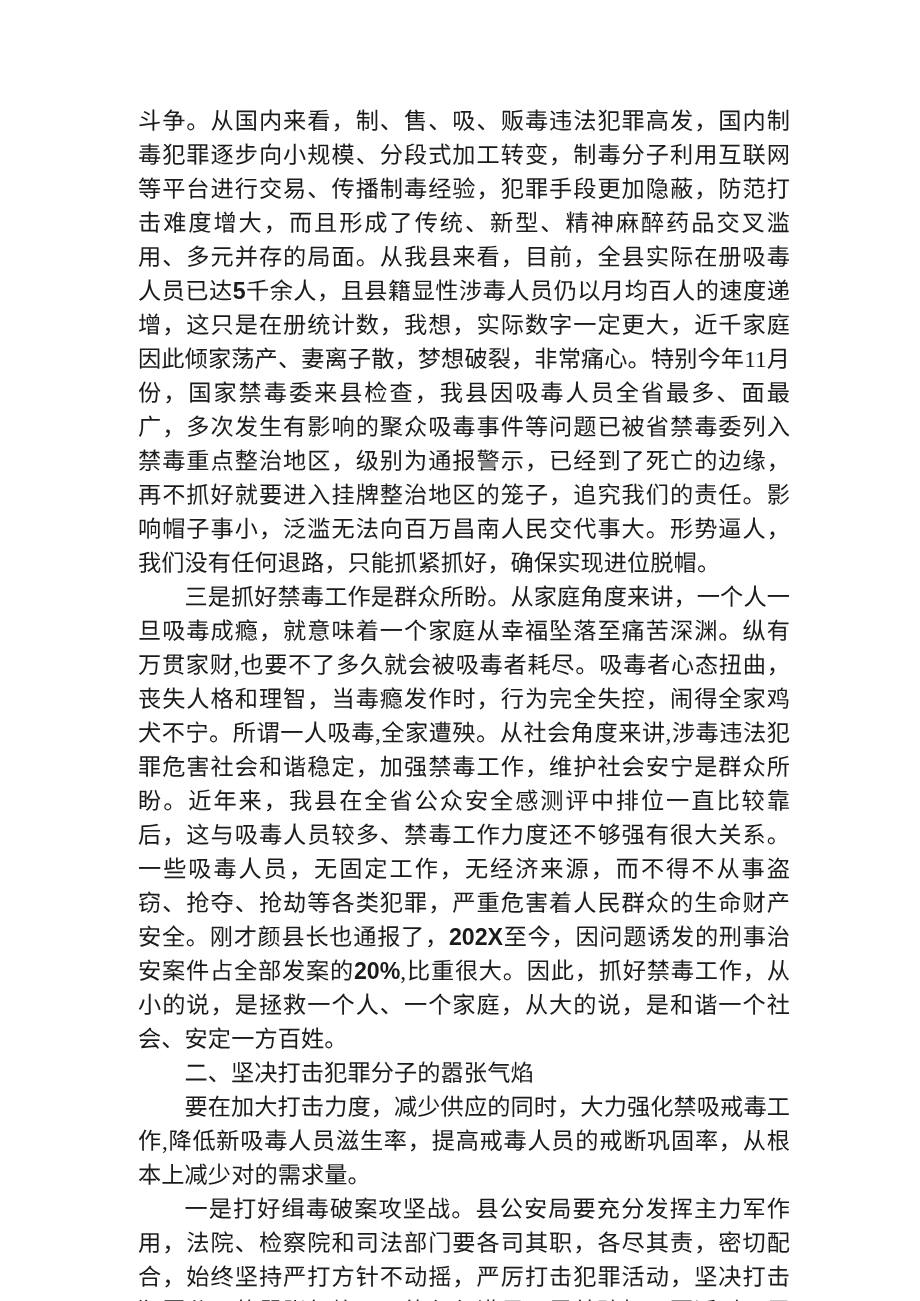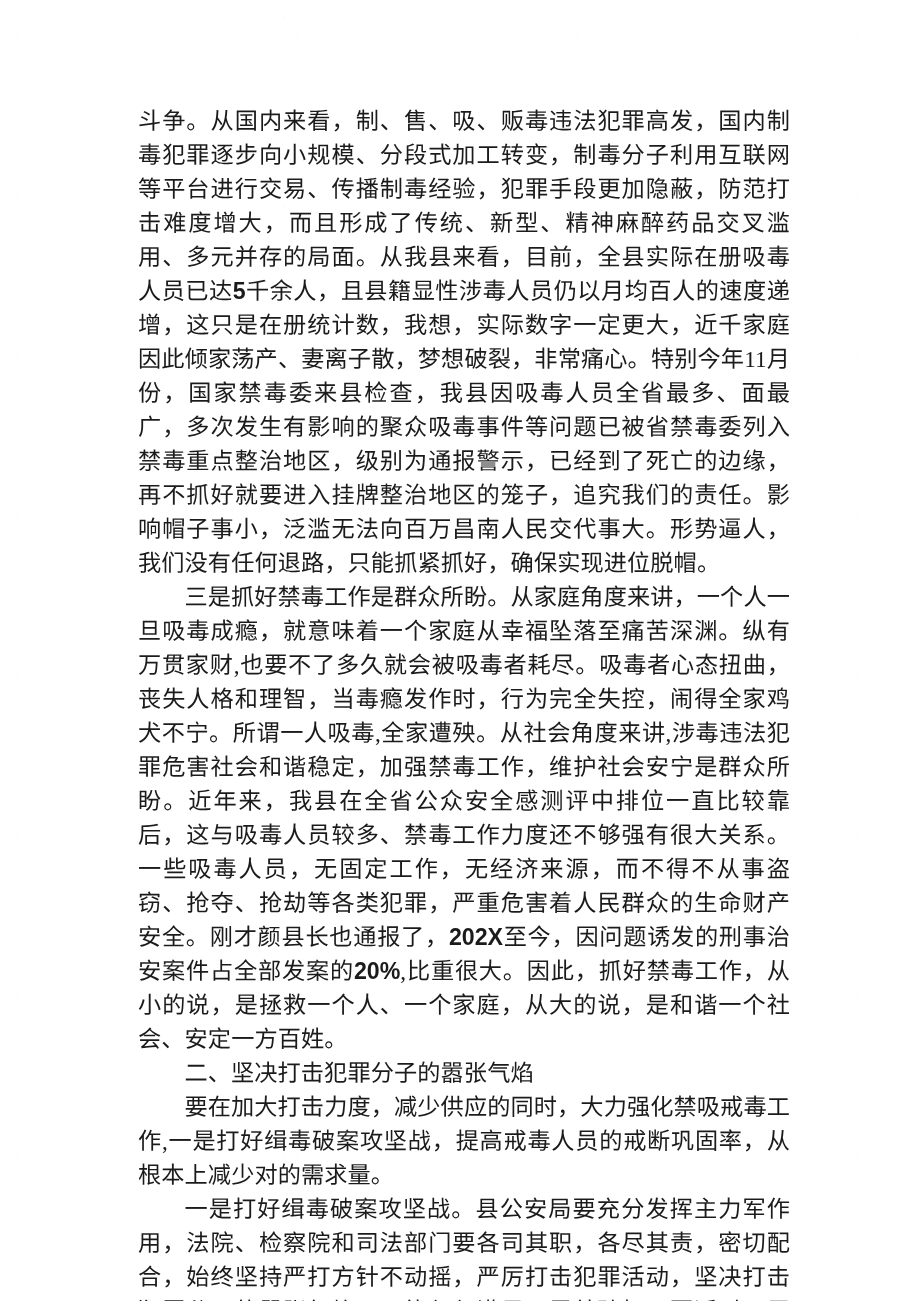--- a/index.html
+++ b/index.html
@@ -95,19 +95,19 @@
   <div class="scan-grain"></div>
 
   <div class="doc-body">
 
     <p class="para cont"><span>斗争。从国内来看，制、售、吸、贩毒违法犯罪高发，国内制毒犯罪逐步向小规模、分段式加工转变，制毒分子利用互联网等平台进行交易、传播制毒经验，犯罪手段更加隐蔽，防范打击难度增大，而且形成了传统、新型、精神麻醉药品交叉滥用、多元并存的局面。从我县来看，目前，全县实际在册吸毒人员已达</span><b class="num-bold">5</b><span>千余人，且县籍显性涉毒人员仍以月均百人的速度递增，这只是在册统计数，我想，实际数字一定更大，近千家庭因此倾家荡产、妻离子散，梦想破裂，非常痛心。特别今年</span><span class="num">11</span><span>月份，国家禁毒委来县检查，我县因吸毒人员全省最多、面最广，多次发生有影响的聚众吸毒事件等问题已被省禁毒委列入禁毒重点整治地区，级别为通报警示，已经到了死亡的边缘，再不抓好就要进入挂牌整治地区的笼子，追究我们的责任。影响帽子事小，泛滥无法向百万昌南人民交代事大。形势逼人，我们没有任何退路，只能抓紧抓好，确保实现进位脱帽。</span></p>
 
     <p class="para indent"><span>三是抓好禁毒工作是群众所盼。从家庭角度来讲，一个人一旦吸毒成瘾，就意味着一个家庭从幸福坠落至痛苦深渊。纵有万贯家财,也要不了多久就会被吸毒者耗尽。吸毒者心态扭曲，丧失人格和理智，当毒瘾发作时，行为完全失控，闹得全家鸡犬不宁。所谓一人吸毒,全家遭殃。从社会角度来讲,涉毒违法犯罪危害社会和谐稳定，加强禁毒工作，维护社会安宁是群众所盼。近年来，我县在全省公众安全感测评中排位一直比较靠后，这与吸毒人员较多、禁毒工作力度还不够强有很大关系。一些吸毒人员，无固定工作，无经济来源，而不得不从事盗窃、抢夺、抢劫等各类犯罪，严重危害着人民群众的生命财产安全。刚才颜县长也通报了，</span><b class="num-bold">202X</b><span>至今，因问题诱发的刑事治安案件占全部发案的</span><b class="num-bold">20%</b><span>,比重很大。因此，抓好禁毒工作，从小的说，是拯救一个人、一个家庭，从大的说，是和谐一个社会、安定一方百姓。</span></p>
 
     <p class="para heading">二、坚决打击犯罪分子的嚣张气焰</p>
 
-    <p class="para indent">要在加大打击力度，减少供应的同时，大力强化禁吸戒毒工作,一是打好缉毒破案攻坚战，提高戒毒人员的戒断巩固率，从根本上减少对的需求量。</p>
+    <p class="para indent">要在加大打击力度，减少供应的同时，大力强化禁吸戒毒工作,降低新吸毒人员滋生率，提高戒毒人员的戒断巩固率，从根本上减少对的需求量。</p>
 
     <p class="para indent">一是打好缉毒破案攻坚战。县公安局要充分发挥主力军作用，法院、检察院和司法部门要各司其职，各尽其责，密切配合，始终坚持严打方针不动摇，严厉打击犯罪活动，坚决打击犯罪分子的嚣张气焰。不能仅仅满足于零敲碎打，要适时开展专项行动，打团伙、破大案、摧毁网络，打断通道，让犯罪分子无处遁形。对新型要坚持打早、打小、露头就打的工作方针，加</p>
 
   </div>
 
 </div>
 
 </body></html>

